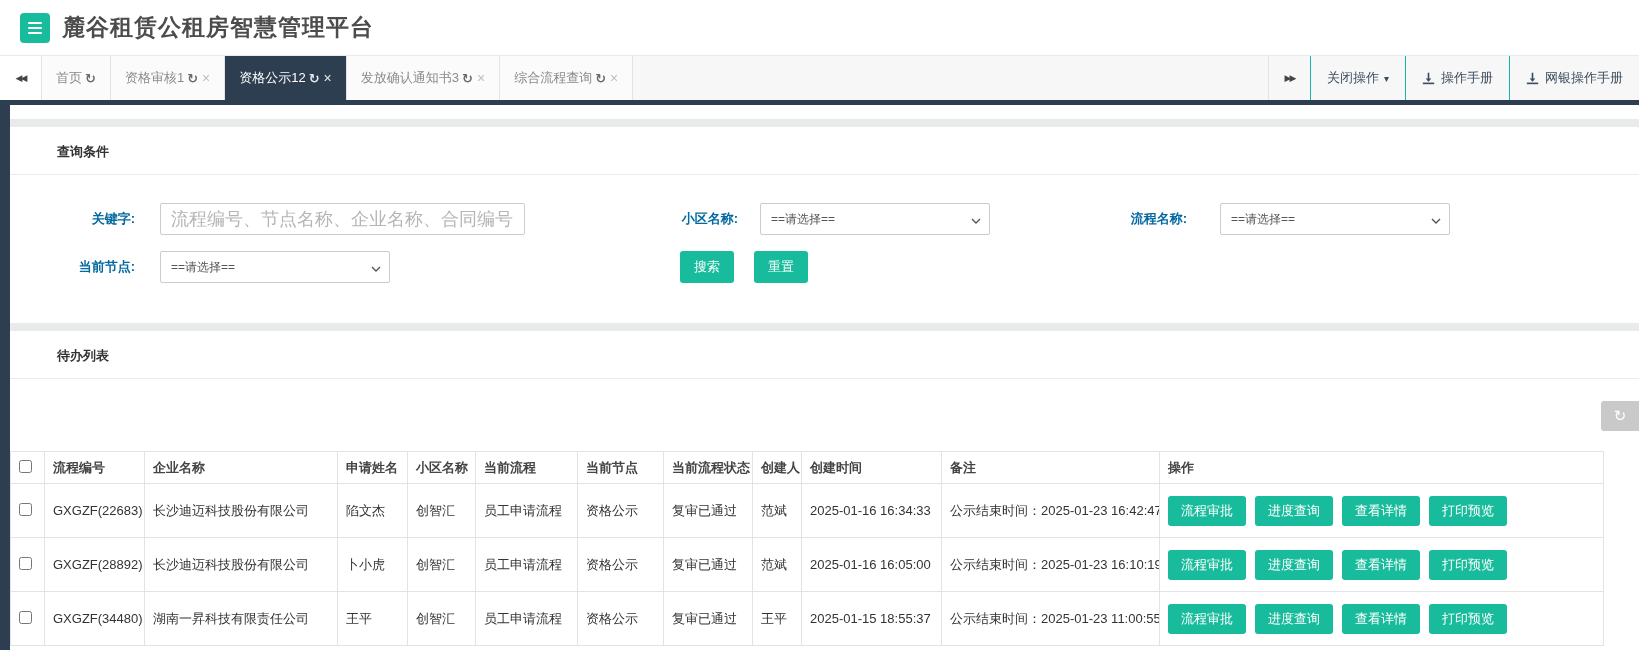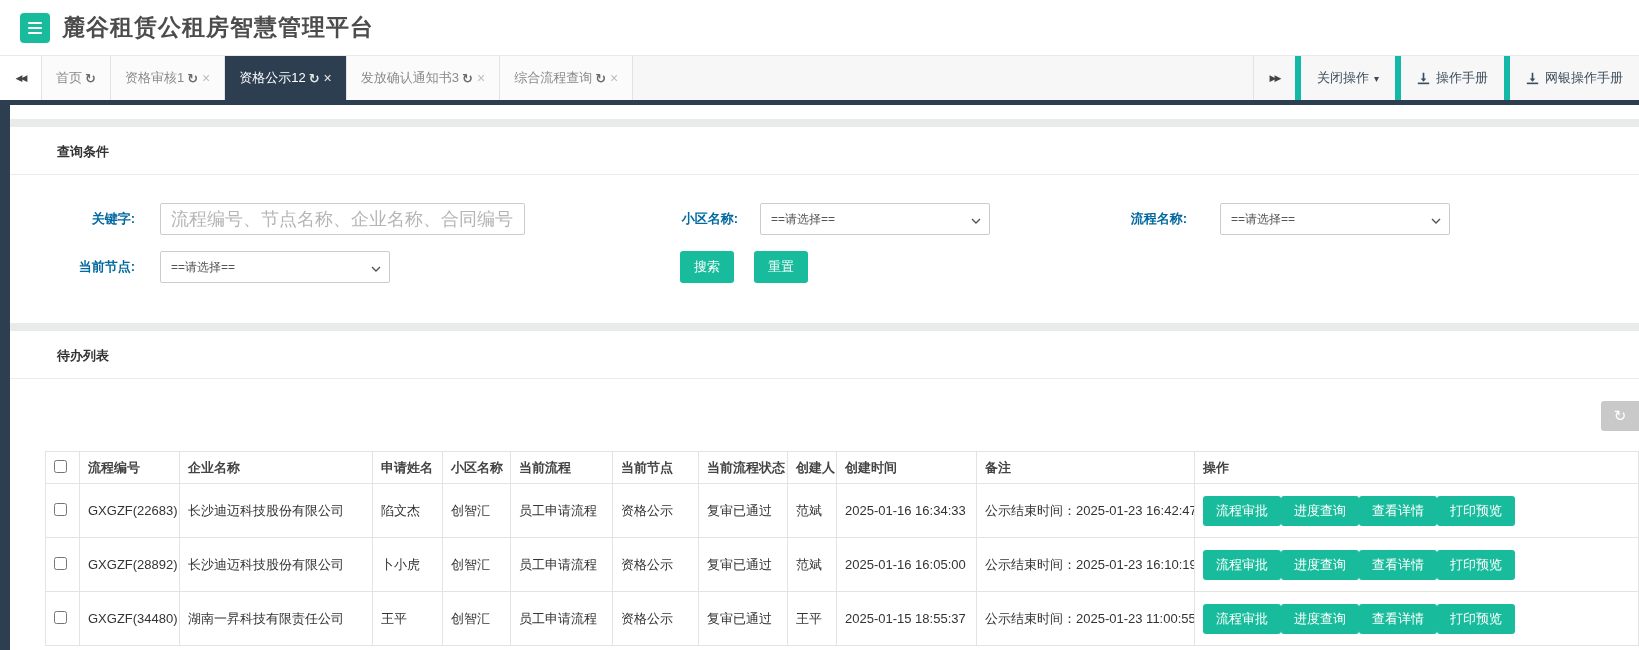--- a/index.html
+++ b/index.html
@@ -23,21 +23,21 @@
   .tab-scroll.right{border-right:none;border-left:1px solid #e3e3e3;background:#f7f7f7;}
   .tab-list{display:flex;}
   .tab{display:flex;align-items:center;padding:0 14px;background:#fbfbfb;border-right:1px solid #e3e3e3;
     color:#8a8a8a;cursor:pointer;white-space:nowrap;}
   .tab .t-ref{margin-left:3px;font-weight:bold;color:#6a6a6a;font-size:13px;}
   .tab .t-close{margin-left:4px;color:#bdbdbd;font-size:14px;line-height:1;}
   .tab.active{background:var(--dark);color:#fff;}
   .tab.active .t-ref{color:#e8e8e8;}
   .tab.active .t-close{color:#e8e8e8;}
   .tab-actions{margin-left:auto;display:flex;align-items:stretch;}
-  .tab-action{display:flex;align-items:center;padding:0 16px;border-left:6px solid #14b8a6;
+  .tab-action{display:flex;align-items:center;padding:0 16px;border-left:1px solid #14b8a6;
     color:#3d4d5d;cursor:pointer;white-space:nowrap;}
   .tab-action .caret{margin-left:5px;font-size:10px;color:#3d4d5d;}
   .tab-action svg{margin-right:6px;}
   
   .left-strip{position:absolute;left:0;top:105px;width:10px;height:545px;background:var(--dark);}
   .content{margin-left:10px;}
   .gap-white{height:14px;background:#fff;}
   .gap-gray{height:8px;background:#e9ebeb;}
   .panel{background:#fff;}
   .panel-head{padding:16px 20px 13px 47px;font-weight:bold;color:#333;border-bottom:1px solid #ebebeb;}
@@ -58,26 +58,26 @@
     padding:0 24px 0 10px;font-size:12px;color:#555;font-family:inherit;
     appearance:none;-webkit-appearance:none;-moz-appearance:none;}
   .sel-wrap .chev{position:absolute;right:9px;top:11px;pointer-events:none;}
   .btn-green{background:var(--accent);color:#fff;border:none;border-radius:3px;height:32px;
     padding:0 14px;font-size:13px;cursor:pointer;font-family:inherit;}
   .form-btns{margin-left:290px;display:flex;gap:20px;}
   
   .table-toolbar{height:72px;position:relative;}
   .refresh-list{position:absolute;right:0;top:22px;width:38px;height:30px;background:#c9c9c9;
     border:none;border-radius:3px 0 0 3px;color:#fff;font-size:15px;cursor:pointer;}
-  table{border-collapse:collapse;table-layout:fixed;margin-left:35px;width:1594px;font-size:13px;}
+  table{border-collapse:collapse;table-layout:fixed;width:1594px;font-size:13px;}
   th,td{border:1px solid #e3e3e3;padding:6px 8px;text-align:left;vertical-align:middle;
     overflow:hidden;white-space:nowrap;}
   th{height:32px;font-weight:bold;color:#444;background:#fff;}
   td{height:54px;color:#333;}
-  .cell-actions{display:flex;align-items:center;}
+  .cell-actions{display:flex;gap:9px;align-items:center;}
   .btn-row{height:30px;padding:0 13px;}
   input[type=checkbox]{width:13px;height:13px;margin:0;}
 </style>
 </head>
 <body>
 
 <div class="app-header">
   <div class="logo-btn">
       <i></i>
       <i></i>

